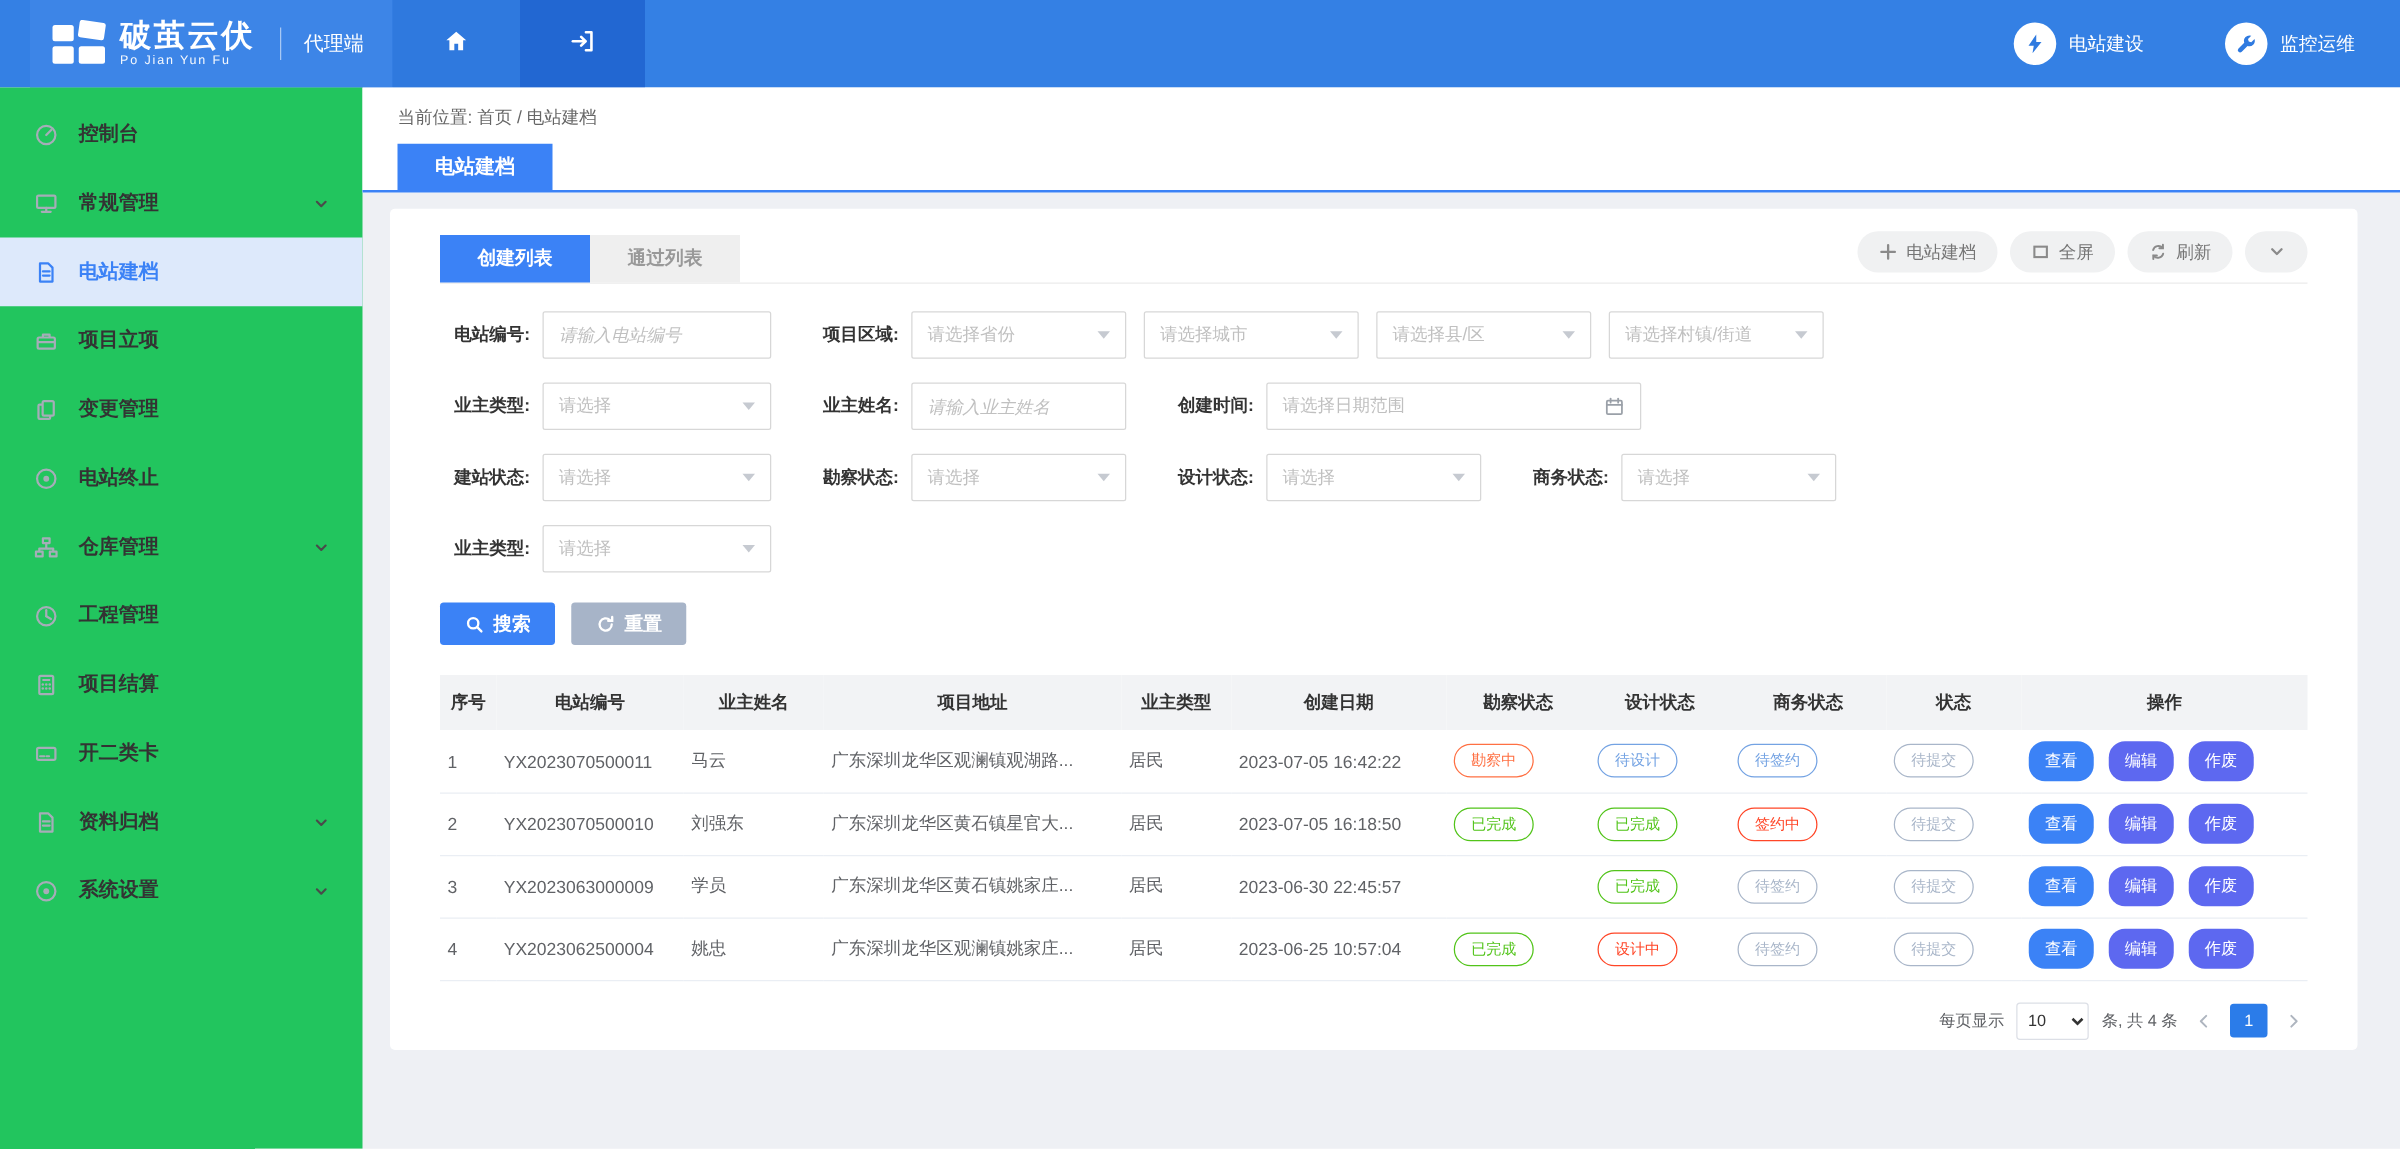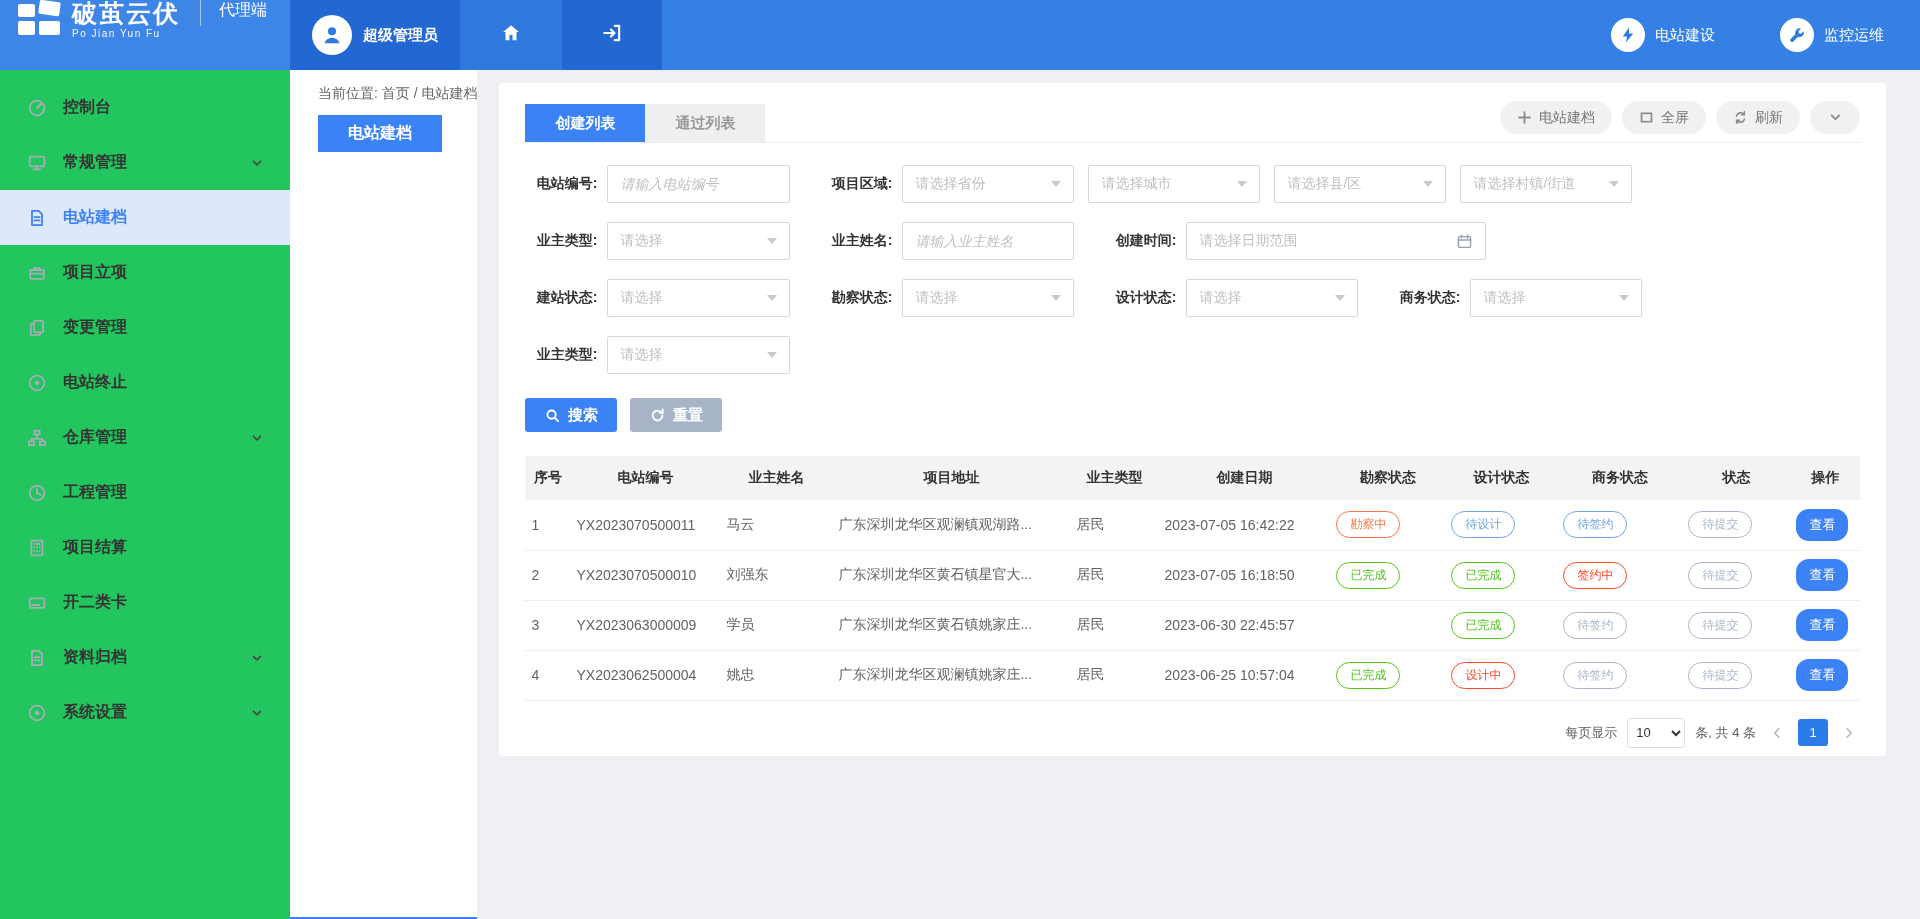--- a/index.html
+++ b/index.html
@@ -1,21 +1,21 @@
 <!DOCTYPE html>
 <html><head>
 <meta charset="utf-8">
 <style>
   * { margin:0; padding:0; box-sizing:border-box; }
   html,body { width:1920px; height:919px; overflow:hidden; }
   body { font-family:"Liberation Sans","DejaVu Sans",sans-serif; background:#eef0f4; color:#333; }
 
   
   .topbar { height:70px; display:flex; background:#3480e4; color:#fff; align-items:stretch; }
-  .logo-block { width:290px; background:#3d85e7; display:flex; padding-left:16px; gap:10px; flex-shrink:0; }
+  .logo-block { width:290px; background:#3d85e7; display:flex; align-items:center; padding-left:16px; gap:10px; flex-shrink:0;margin-left:24px; }
   .logo-mark svg { display:block; }
   .brand-texts { line-height:1.1; }
   .brand-cn { font-size:25px; font-weight:bold; letter-spacing:2px; }
   .brand-en { font-size:10px; letter-spacing:1.5px; opacity:.95; }
   .brand-divider { width:1px; height:26px; background:rgba(255,255,255,.55); margin:0 8px 0 10px; }
   .portal-label { font-size:16px; }
   .user-block { width:170px; background:#2267d2; display:flex; align-items:center; justify-content:center; gap:11px; }
   .avatar { width:40px; height:40px; background:#fff; border-radius:50%; display:flex; align-items:center; justify-content:center; color:#2f7ae0; }
   .user-name { font-size:15px; font-weight:600; }
   .home-block { width:102px; background:#2f79de; display:flex; align-items:center; justify-content:center; cursor:pointer; }
@@ -27,29 +27,29 @@
 
   
   .main { display:flex; height:849px; }
   .sidebar { width:290px; background:#22c55e; flex-shrink:0; padding-top:10px; }
   .menu-item { height:55px; display:flex; align-items:center; padding:0 26px; gap:15px; font-size:16px; font-weight:600; color:#333; cursor:pointer; }
   .menu-item .mi-icon { color:#a6adb8; display:flex; width:22px; justify-content:center; }
   .menu-item.active { background:#dde9fb; color:#3b82f6; }
   .menu-item.active .mi-icon { color:#3b82f6; }
   .mi-chevron { margin-left:auto; color:#4a4a4a; display:flex; }
 
-  .content { flex:1; min-width:0; display:flex; }
+  .content { flex:1; min-width:0; display:flex; flex-direction:column; }
   .content-top { background:#fff; border-bottom:2px solid #3b82f6; }
   .breadcrumb { padding:15px 0 12px 28px; font-size:14px; color:#666; }
   .page-tab-row { padding-left:28px; }
   .page-tab { display:inline-block; background:#3b82f6; color:#fff; font-size:16px; font-weight:600; padding:8px 30px; cursor:pointer; }
   .content-body { flex:1; padding:13px 34px 0 22px; }
 
   
-  .card { background:#fff; border-radius:4px; height:673px; padding:0 26px; }
+  .card { background:#fff; border-radius:4px; height:673px; padding:0 40px; }
   .card-head { display:flex; align-items:flex-end; padding-top:18px; border-bottom:1px solid #ececec; }
   .tab { width:120px; height:38px; line-height:38px; text-align:center; font-size:15px; font-weight:600; cursor:pointer; }
   .tab.active { background:#3b82f6; color:#fff; }
   .tab.inactive { background:#efefef; color:#999; }
   .toolbar { margin-left:auto; display:flex; gap:10px; align-items:center; padding-bottom:8px; }
   .pill { background:#f0f1f2; color:#757575; border:none; border-radius:17px; height:33px; padding:0 17px; display:flex; align-items:center; gap:7px; font-size:14px; cursor:pointer; font-family:inherit; }
   .pill .p-icon { display:flex; color:#8a8a8a; }
   .pill.icon-only { width:50px; justify-content:center; padding:0; }
 
   
@@ -109,29 +109,20 @@
       </svg>
     </span>
     <span class="brand-texts">
       <div class="brand-cn">破茧云伏</div>
       <div class="brand-en">Po Jian Yun Fu</div>
     </span>
     <span class="brand-divider"></span>
     <span class="portal-label">代理端</span>
   </div>
 
-  <div class="user-block">
-    <span class="avatar">
-      <svg width="24" height="24" viewBox="0 0 22 22" fill="currentColor">
-        <circle cx="11" cy="7.6" r="3.7"></circle>
-        <path d="M4.2 18.5 a6.9 6 0 0 1 13.6 0 z"></path>
-      </svg>
-    </span>
-    <span class="user-name">超级管理员</span>
-  </div>
 
   <div class="home-block">
     <span>
       <svg width="22" height="22" viewBox="0 0 20 20" fill="#ffffff">
         <path d="M10 3 L2.8 9.2 H5 V16.5 H8.6 V11.8 H11.4 V16.5 H15 V9.2 H17.2 Z"></path>
       </svg>
     </span>
   </div>
 
   <div class="logout-block">

